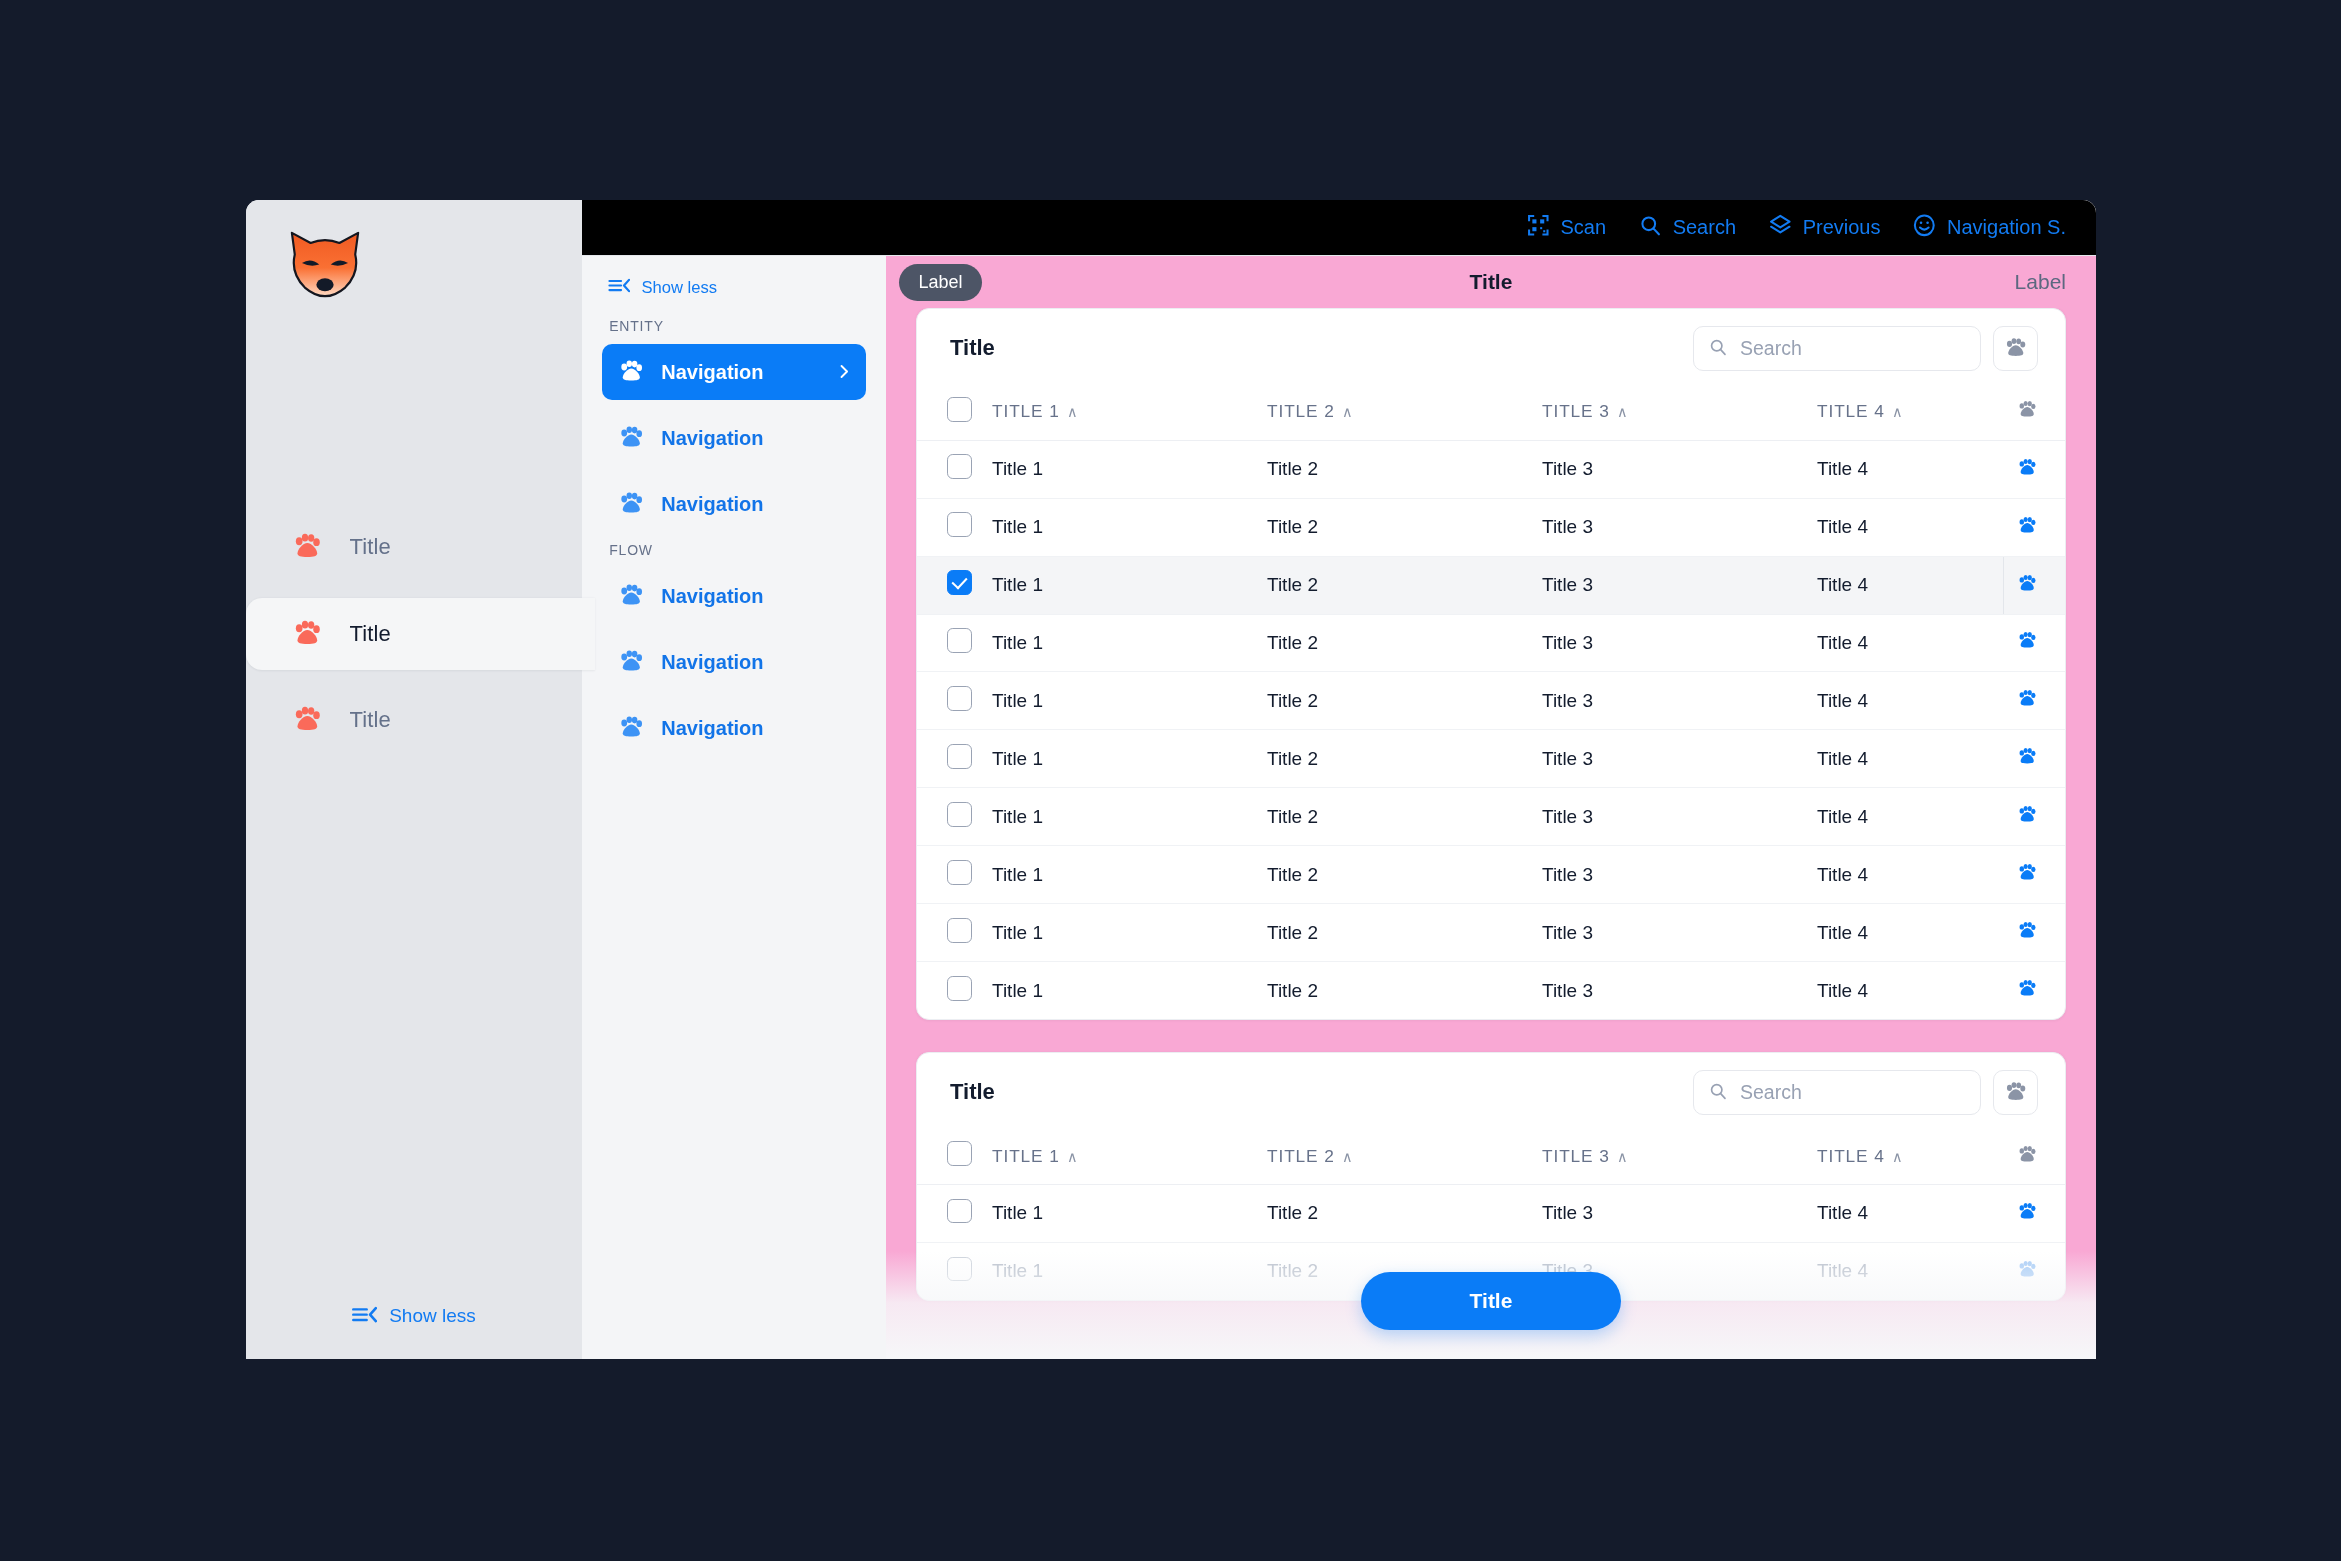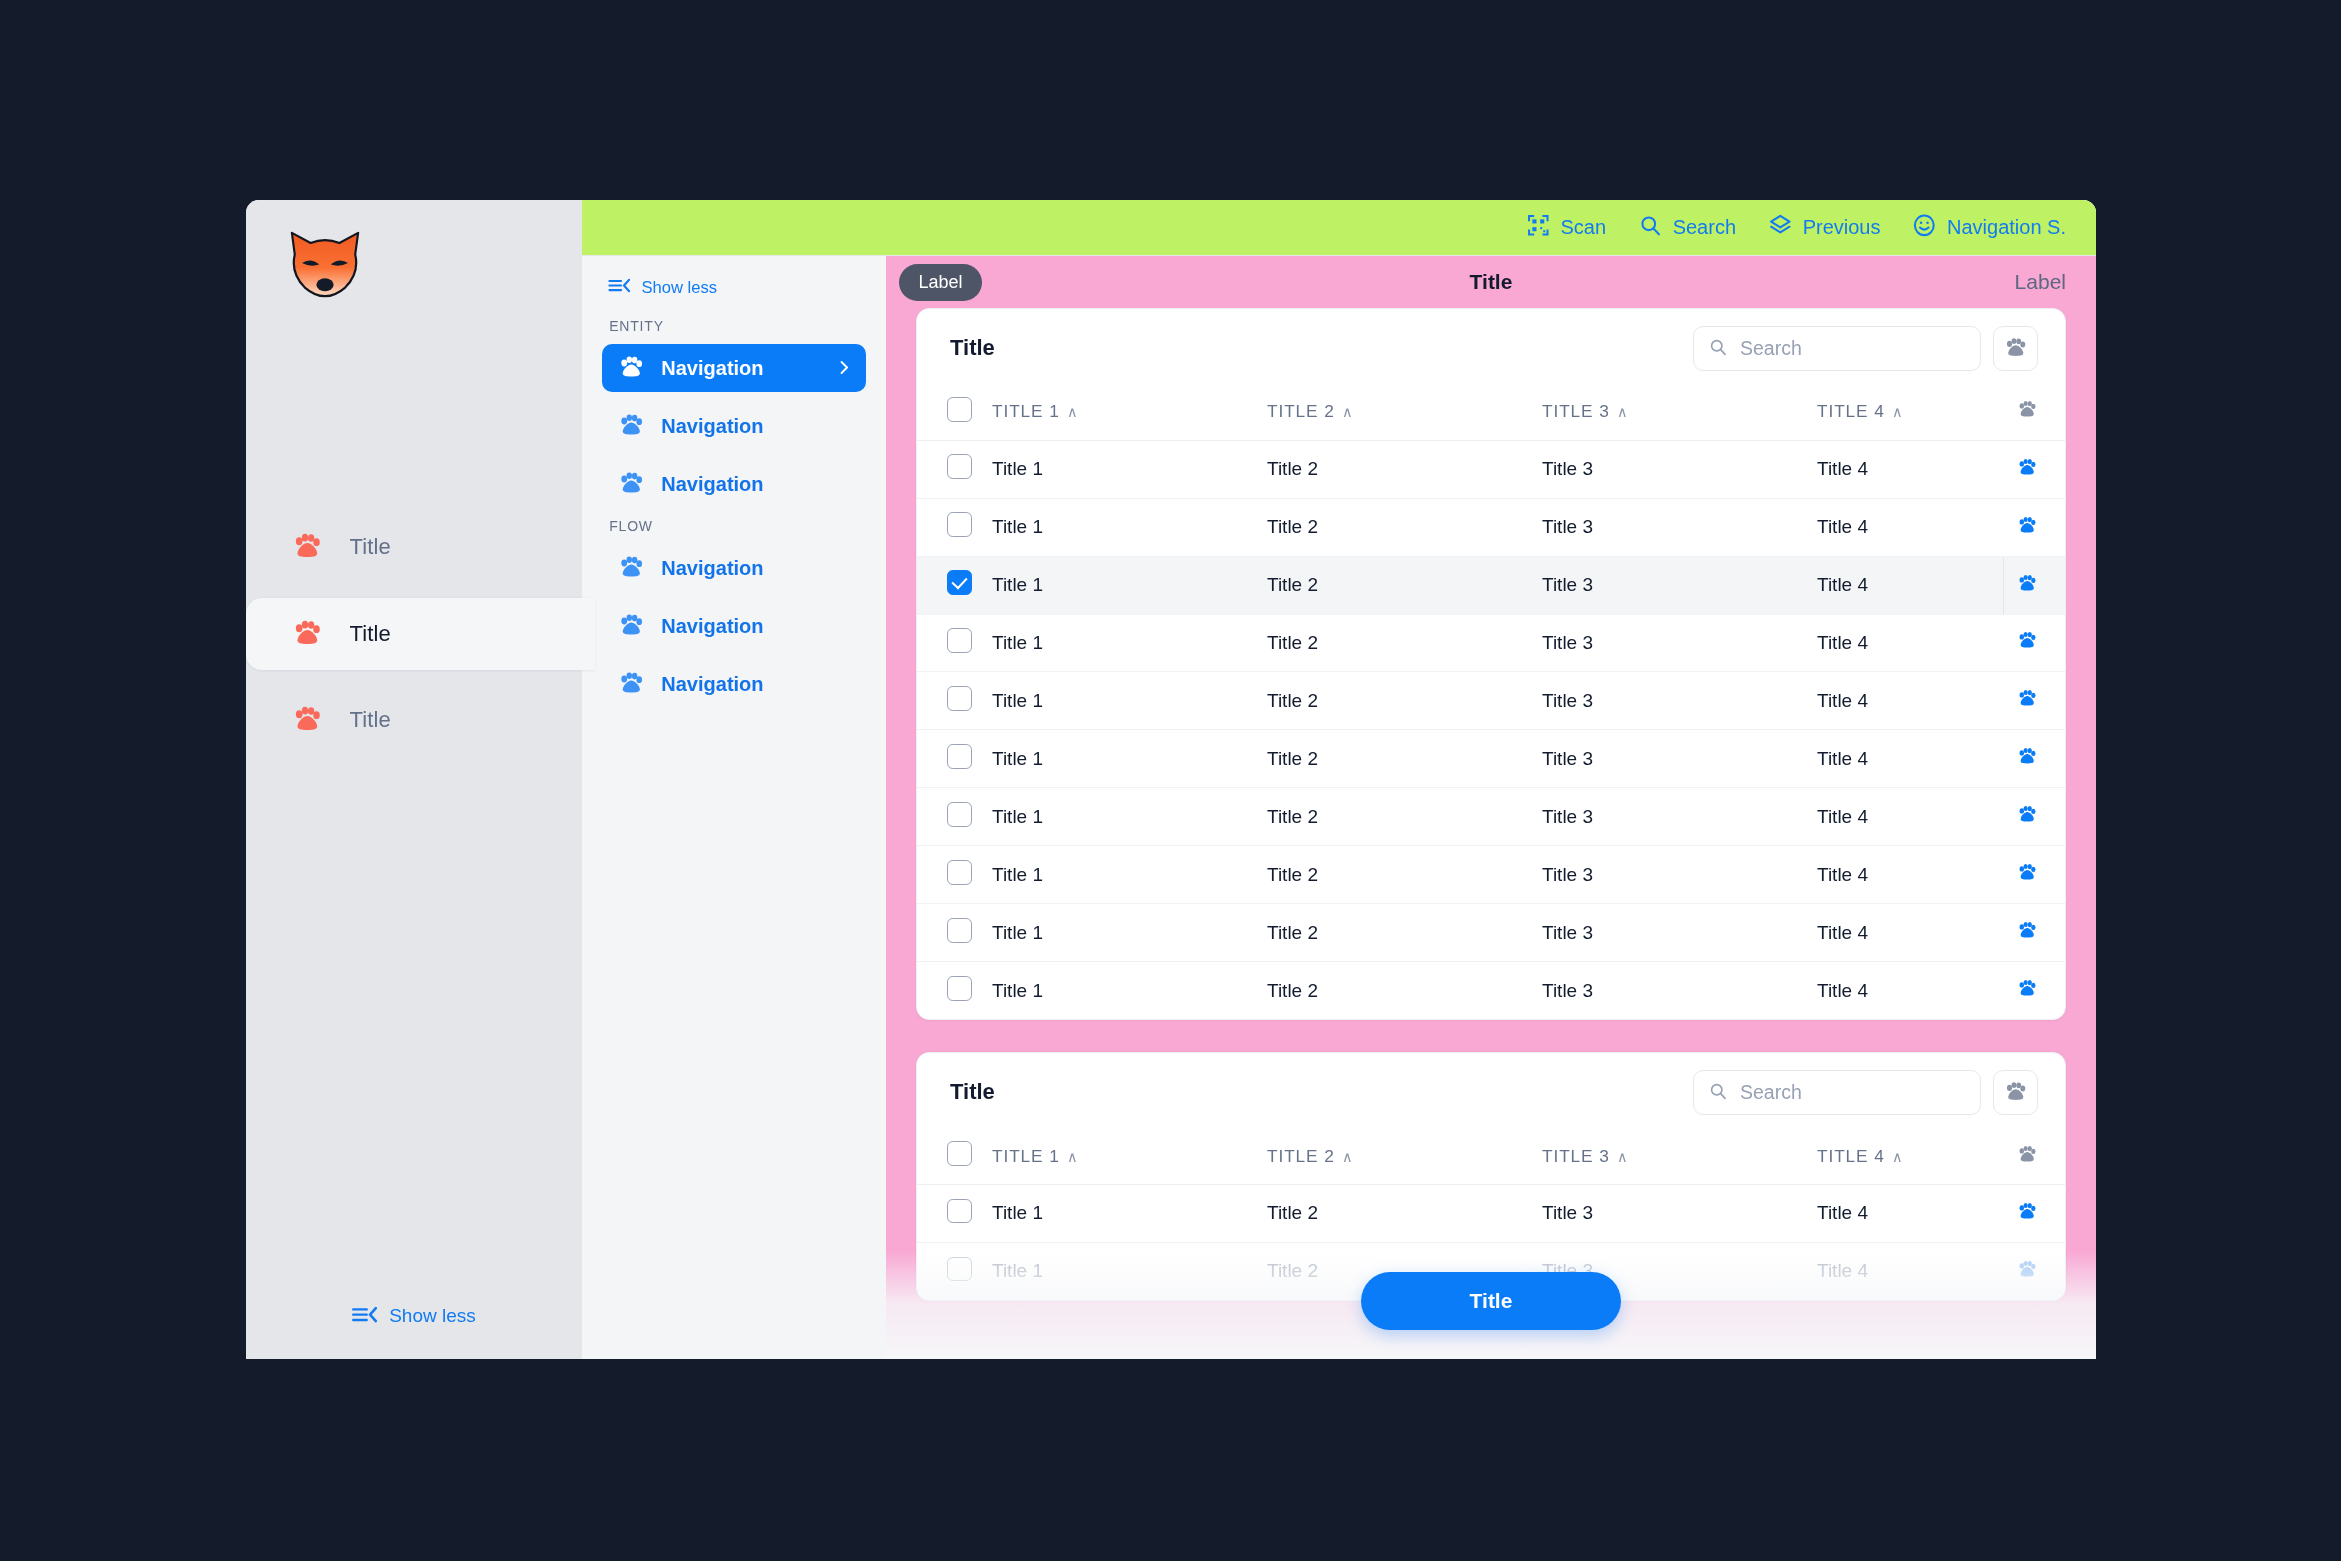--- a/index.html
+++ b/index.html
@@ -81,21 +81,21 @@
   
   #top-bar {
     height: 56px;
     flex: 0 0 56px;
     display: flex;
     align-items: center;
     justify-content: flex-end;
     padding-right: 30px;
     gap: 32px;
     border-bottom: 0.7px solid #e4e7ec;
-    background: #bef264;
+    background: #000000;
   }
   .topbar-action {
     display: flex;
     align-items: center;
     gap: 10px;
     cursor: pointer;
   }
   .topbar-action span {
     color: #127bf2;
     font-size: 20px;
@@ -120,21 +120,21 @@
     cursor: pointer;
   }
   #secondary-showless span { color: #127bf2; font-size: 16.6px; }
   .nav-group-title {
     font-size: 14px;
     color: #65718a;
     letter-spacing: 0.8px;
     margin: 4.3px 0 10px 7.2px;
   }
   .s-nav-item {
-    height: 48px;
+    height: 56px;
     display: flex;
     align-items: center;
     padding: 0 13px 0 16px;
     border-radius: 10px;
     margin-bottom: 10px;
     cursor: pointer;
   }
   .s-nav-item.active { background: #0a7cf7; }
   .s-nav-label {
     margin-left: 17.3px;

